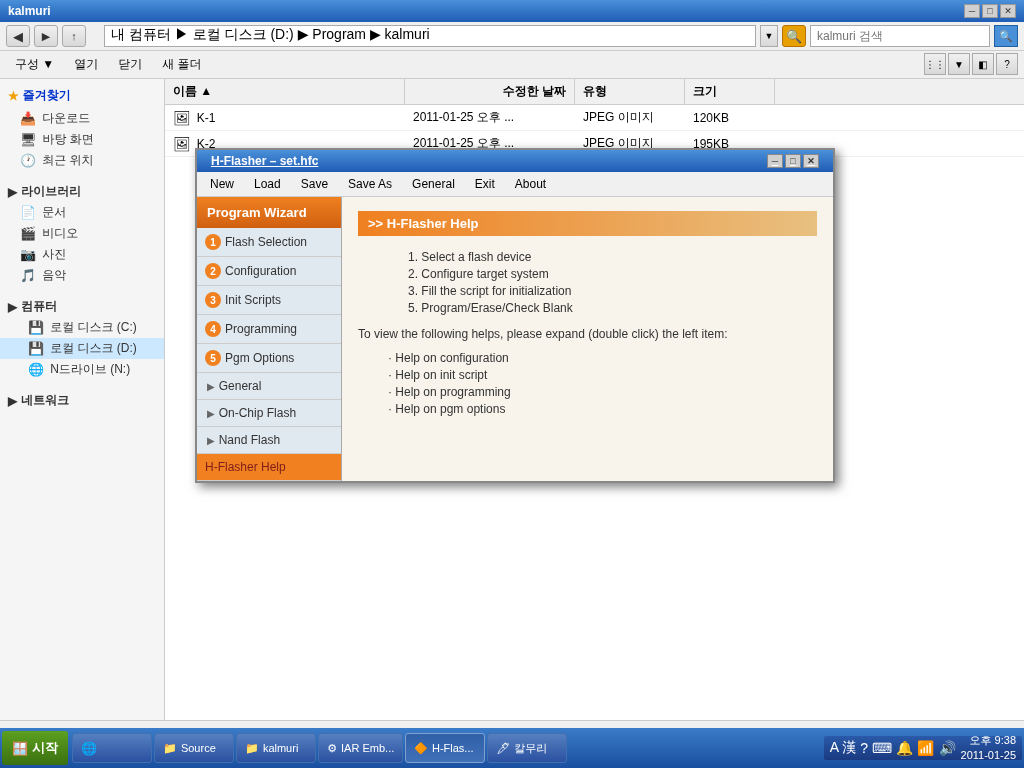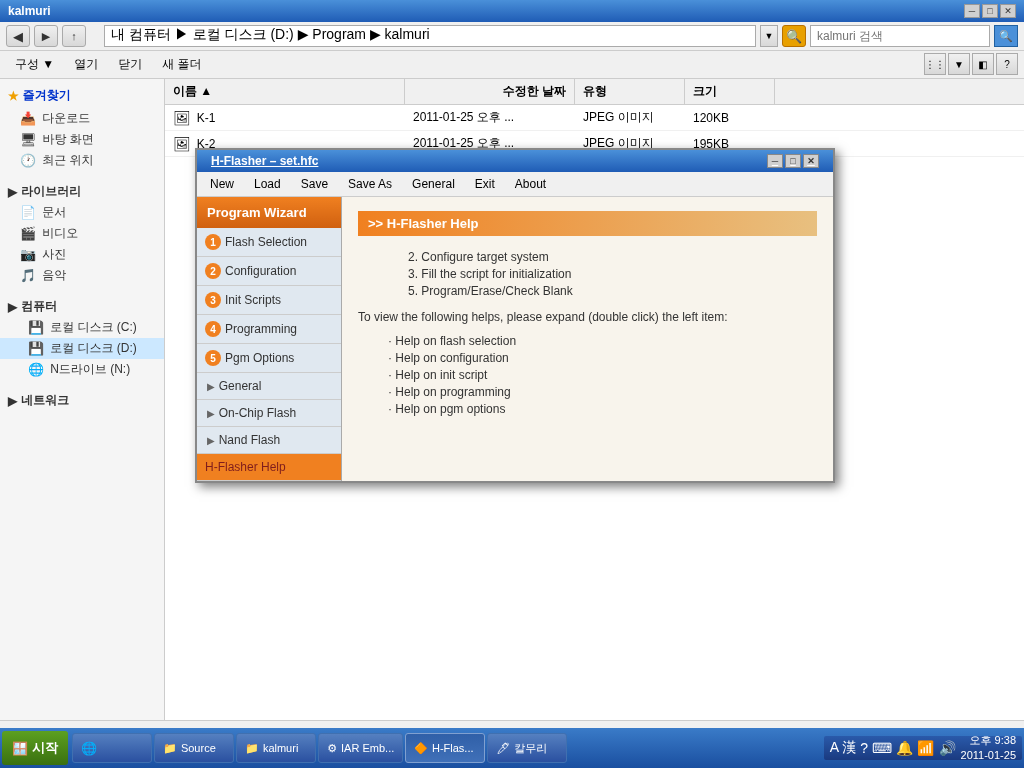--- a/index.html
+++ b/index.html
@@ -619,27 +619,27 @@
           <span>Nand Flash</span>
         </div>
         <div class="wizard-item active">
           <span>H-Flasher Help</span>
         </div>
       </div>
 
       <div class="content-panel">
         <div class="content-title">&gt;&gt; H-Flasher Help</div>
         <div class="help-steps">
+          <div class="help-step">1. Select a flash device</div>
           <div class="help-step">2. Configure target system</div>
           <div class="help-step">3. Fill the script for initialization</div>
           <div class="help-step">5. Program/Erase/Check Blank</div>
         </div>
         <div class="help-text">To view the following helps, please expand (double click) the left item:</div>
         <div class="help-items">
-          <div class="help-item">· Help on flash selection</div>
           <div class="help-item">· Help on configuration</div>
           <div class="help-item">· Help on init script</div>
           <div class="help-item">· Help on programming</div>
           <div class="help-item">· Help on pgm options</div>
         </div>
       </div>
     </div>
   </div>
 </div>
 

